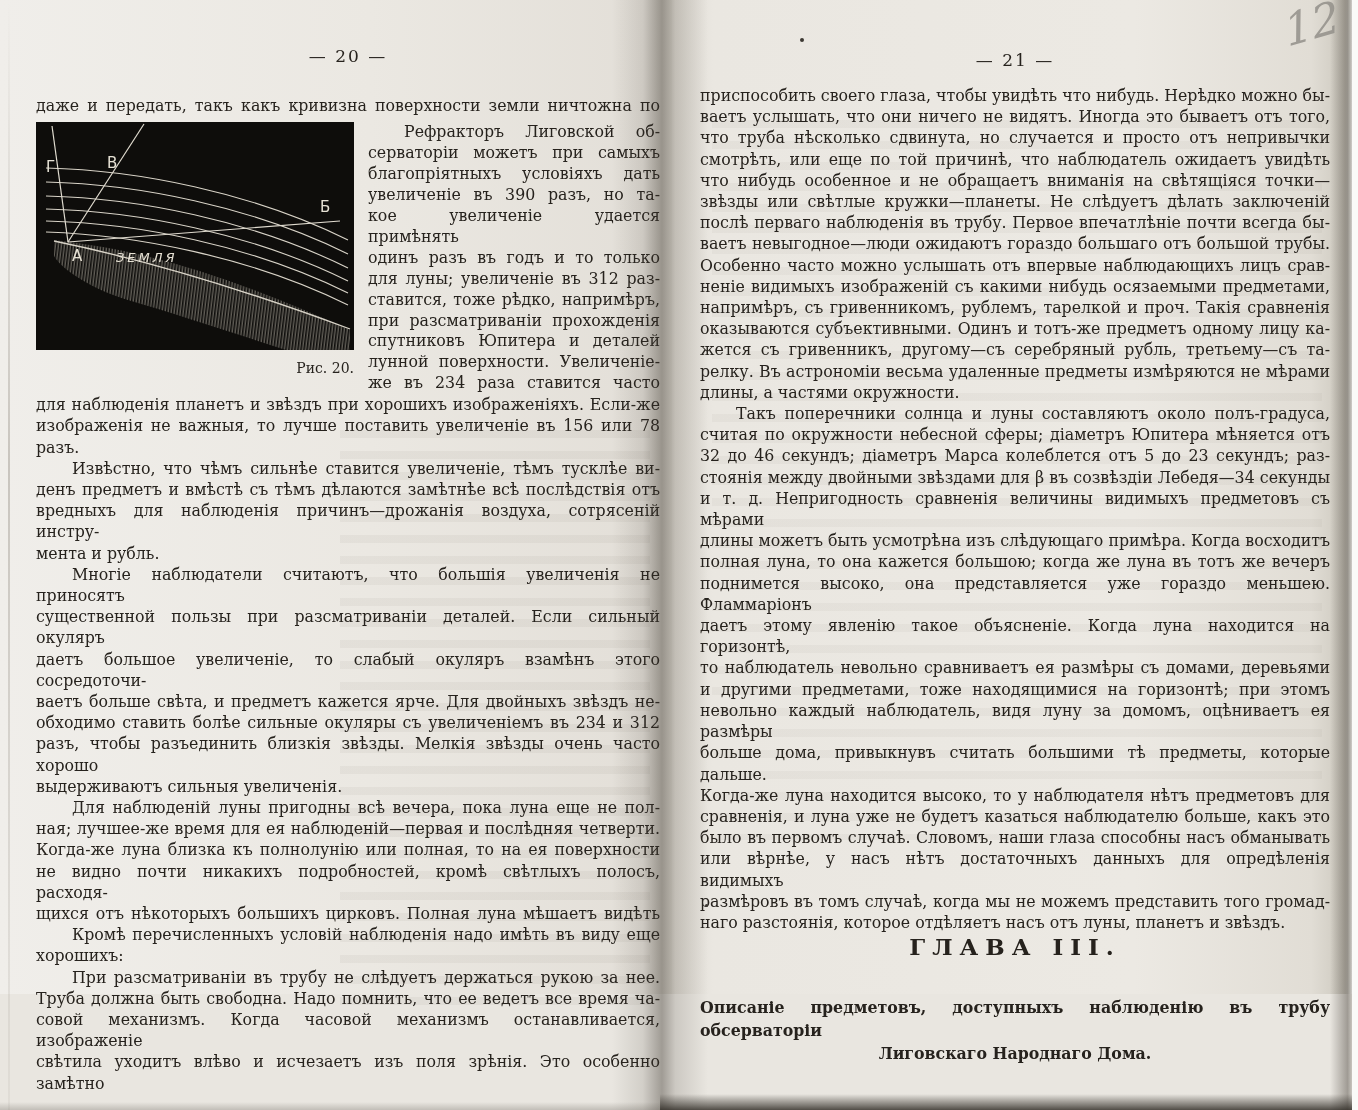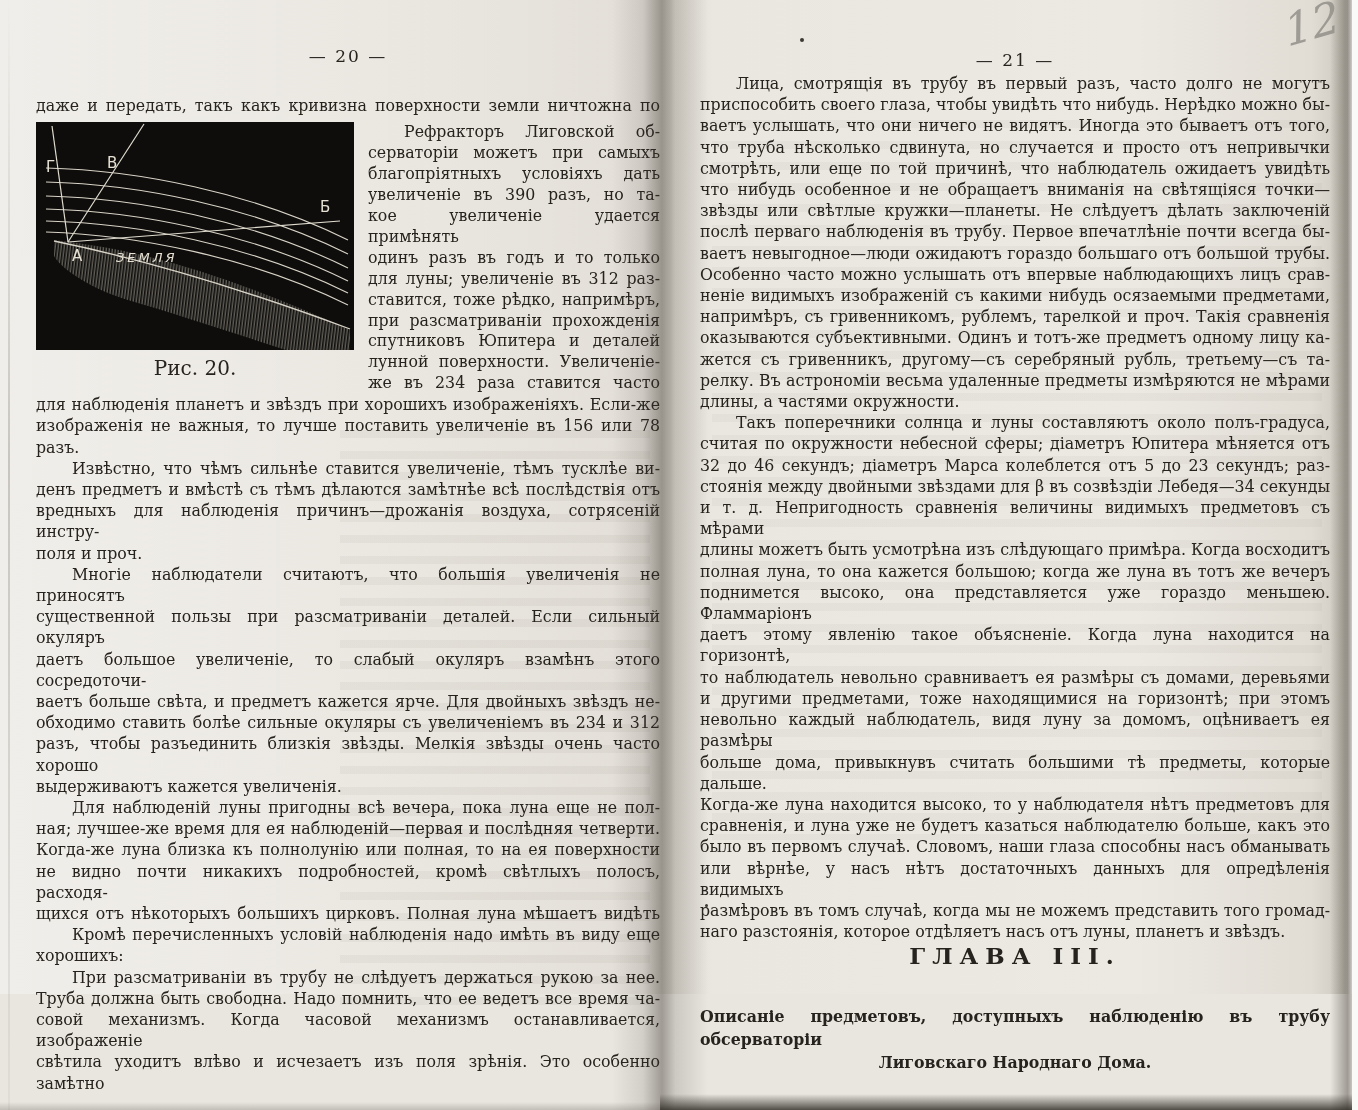--- a/index.html
+++ b/index.html
@@ -8,30 +8,30 @@
   .page{position:absolute;top:0;height:994px;}
   .page-left{left:0;width:672px;
     background:linear-gradient(90deg,#f0eeea 0%,#ebe8e2 55%,#e3dfd8 96%,#d9d5cc 100%);}
   .page-right{left:672px;width:680px;
     background:linear-gradient(90deg,#dcd8d0 0%,#eae7e1 6%,#ece9e3 68%,#e1ddd5 94%,#ccc8be 99%,#f1f0ed 100%);}
   .content{position:relative;z-index:2;}
   .content-l{padding:46px 12px 0 36px;}
   .content-r{padding:50px 22px 0 28px;}
   .pn{text-align:center;font-size:17px;letter-spacing:2px;line-height:21px;}
   .pn-l{margin-bottom:28px;}
-  .pn-r{margin-bottom:2px;}
+  .pn-r{margin-bottom:14px;}
 
   .line{line-height:21.2px;font-size:15.8px;}
   .j{text-align:justify;text-align-last:justify;}
   .end{text-align:left;}
   .ind{text-indent:36px;}
 
   .fig-row{display:flex;margin-top:6px;}
   .fig-block{width:318px;margin-right:14px;flex:0 0 auto;}
-  .fig-caption{text-align:center;font-size:20px;padding-top:5px;line-height:19px;}
+  .fig-caption{text-align:right;font-size:14px;padding-top:5px;line-height:19px;}
   .fig-side{flex:1;min-width:0;}
   .fig-side .line{line-height:20.92px;}
 
   .chapter-head{text-align:center;font-size:23px;font-weight:bold;letter-spacing:7px;}
   .chapter-sub{margin-top:36px;font-weight:bold;font-size:15.8px;}
   .sub1{text-align:justify;text-align-last:justify;line-height:23px;}
   .sub2{text-align:center;line-height:23px;}
 
   .overlay{position:absolute;top:0;height:1110px;z-index:5;pointer-events:none;}
   .gutter{left:612px;width:96px;
@@ -131,30 +131,30 @@
       <div>
           <div class="line j">для наблюденія планетъ и звѣздъ при хорошихъ изображеніяхъ. Если-же</div>
           <div class="line j">изображенія не важныя, то лучше поставить увеличеніе въ 156 или 78 разъ.</div>
         </div>
 
       <div>
           <div class="para">
             <div class="line j ind">Извѣстно, что чѣмъ сильнѣе ставится увеличеніе, тѣмъ тусклѣе ви-</div>
             <div class="line j">денъ предметъ и вмѣстѣ съ тѣмъ дѣлаются замѣтнѣе всѣ послѣдствія отъ</div>
             <div class="line j">вредныхъ для наблюденія причинъ—дрожанія воздуха, сотрясеній инстру-</div>
-            <div class="line end">поля и проч.</div>
+            <div class="line end">мента и рубль.</div>
           </div>
           <div class="para">
             <div class="line j ind">Многіе наблюдатели считаютъ, что большія увеличенія не приносятъ</div>
             <div class="line j">существенной пользы при разсматриваніи деталей. Если сильный окуляръ</div>
             <div class="line j">даетъ большое увеличеніе, то слабый окуляръ взамѣнъ этого сосредоточи-</div>
             <div class="line j">ваетъ больше свѣта, и предметъ кажется ярче. Для двойныхъ звѣздъ не-</div>
             <div class="line j">обходимо ставить болѣе сильные окуляры съ увеличеніемъ въ 234 и 312</div>
             <div class="line j">разъ, чтобы разъединить близкія звѣзды. Мелкія звѣзды очень часто хорошо</div>
-            <div class="line end">выдерживаютъ кажется увеличенія.</div>
+            <div class="line end">выдерживаютъ сильныя увеличенія.</div>
           </div>
           <div class="para">
             <div class="line j ind">Для наблюденій луны пригодны всѣ вечера, пока луна еще не пол-</div>
             <div class="line j">ная; лучшее-же время для ея наблюденій—первая и послѣдняя четверти.</div>
             <div class="line j">Когда-же луна близка къ полнолунію или полная, то на ея поверхности</div>
             <div class="line j">не видно почти никакихъ подробностей, кромѣ свѣтлыхъ полосъ, расходя-</div>
             <div class="line j">щихся отъ нѣкоторыхъ большихъ цирковъ. Полная луна мѣшаетъ видѣть</div>
           </div>
           <div class="para">
             <div class="line j ind">Кромѣ перечисленныхъ условій наблюденія надо имѣть въ виду еще</div>
@@ -171,21 +171,20 @@
     </div>
   </div>
 
   <div class="page page-right">
     <div class="ghost ghost-r"></div>
     <div class="content content-r">
       <div class="pn pn-r">— 21 —</div>
 
       <div>
           <div class="para">
-            <div class="line j ind">Лица, смотрящія въ трубу въ первый разъ, часто долго не могутъ</div>
             <div class="line j">приспособить своего глаза, чтобы увидѣть что нибудь. Нерѣдко можно бы-</div>
             <div class="line j">ваетъ услышать, что они ничего не видятъ. Иногда это бываетъ отъ того,</div>
             <div class="line j">что труба нѣсколько сдвинута, но случается и просто отъ непривычки</div>
             <div class="line j">смотрѣть, или еще по той причинѣ, что наблюдатель ожидаетъ увидѣть</div>
             <div class="line j">что нибудь особенное и не обращаетъ вниманія на свѣтящіяся точки—</div>
             <div class="line j">звѣзды или свѣтлые кружки—планеты. Не слѣдуетъ дѣлать заключеній</div>
             <div class="line j">послѣ перваго наблюденія въ трубу. Первое впечатлѣніе почти всегда бы-</div>
             <div class="line j">ваетъ невыгодное—люди ожидаютъ гораздо большаго отъ большой трубы.</div>
             <div class="line j">Особенно часто можно услышать отъ впервые наблюдающихъ лицъ срав-</div>
             <div class="line j">неніе видимыхъ изображеній съ какими нибудь осязаемыми предметами,</div>

